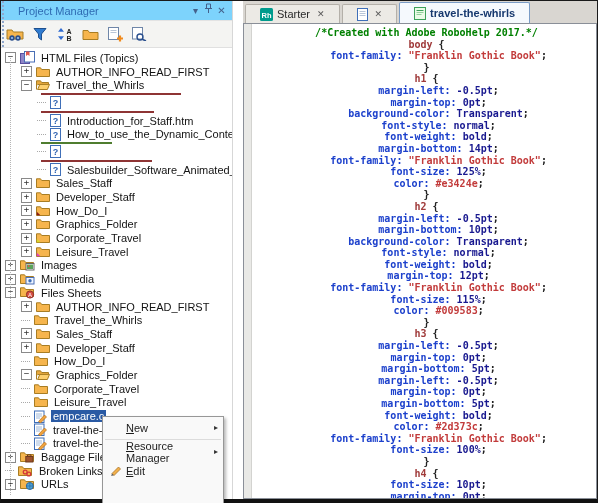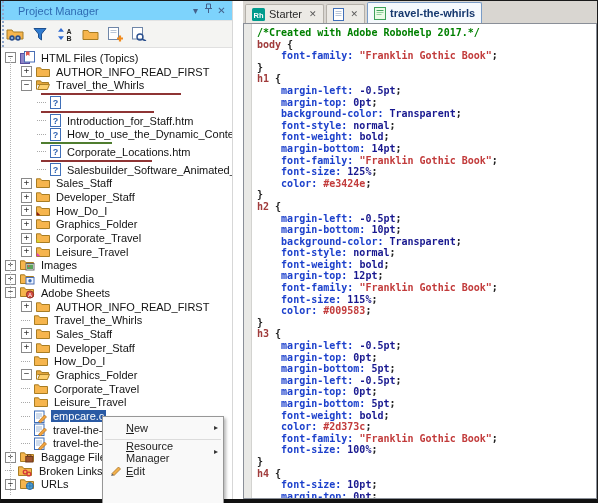--- a/index.html
+++ b/index.html
@@ -24,27 +24,27 @@
   .t-label.selected{background:#2a5aa4;color:#fff;}
   .mark{height:2px;margin:1px 0 1px 40px;}
   .guide{position:absolute;left:9px;top:10px;bottom:4px;border-left:1px dotted #b5b5b5;}
 
   
   .splitter{width:10px;flex:none;background:#fff;}
 
   
   .right-panel{flex:1;display:flex;flex-direction:column;background:#d9d6d1;min-width:0;}
   .tabbar{height:21px;flex:none;display:flex;align-items:flex-end;gap:2px;padding:1px 2px 0 2px;background:#d9d6d1;}
-  .tab{height:18px;display:flex;align-items:center;gap:4px;padding:0 6px;background:#eceae5;border:1px solid #b4b0a9;border-bottom:none;border-radius:2px 2px 0 0;font-size:11px;color:#2a2a2a;white-space:nowrap;}
+  .tab{height:18px;display:flex;align-items:center;gap:4px;padding:0 14px;background:#eceae5;border:1px solid #b4b0a9;border-bottom:none;border-radius:2px 2px 0 0;font-size:11px;color:#2a2a2a;white-space:nowrap;}
   .tab.active{background:#f5f9fd;border-color:#7a9cc6;color:#16386e;font-weight:bold;height:20px;}
   .tab-close{font-size:9px;color:#5a5a5a;margin-left:3px;font-weight:normal;}
   .editor{flex:1;display:flex;background:#fff;border:1px solid #8a8f98;border-top:1px solid #8a8f98;min-height:0;overflow:hidden;}
   .gutter{width:7px;flex:none;background:#e9e9e6;border-right:1px solid #d3d3d0;}
   .code{flex:1;font-family:"DejaVu Sans Mono",monospace;font-size:10px;font-weight:bold;line-height:11.6px;padding:3px 0 0 5px;white-space:pre;overflow:hidden;color:#222;}
-  .code-line{height:11.6px;}
+  .code-line{height:11.6px;text-align:center;}
   .tk-c{color:#008000;}
   .tk-s{color:#a03b3b;}
   .tk-b{color:#222;}
   .tk-p{color:#1d41cc;}
   .tk-v{color:#18188f;}
   .tk-str{color:#c23b3b;}
   .tk-sc{color:#222;}
 
   
   .context-menu{position:absolute;left:101px;top:415px;width:118px;background:#f9f9f9;border:1px solid #979797;box-shadow:2px 2px 3px rgba(0,0,0,.28);z-index:20;padding:1px;}
@@ -188,21 +188,20 @@
         <div class="mark" style="background: rgb(79, 125, 47); width: 71px;"></div>
         <div class="tree-row">
           <span class="indent" style="width: 36px;"></span>
           <span class="dash"></span>
           <span class="t-icon">
             <svg width="11" height="13" viewBox="0 0 11 13">
               <rect x="0.5" y="0.5" width="10" height="12" fill="#fff" stroke="#3f6fb8"></rect>
               <text x="5.5" y="9.5" font-size="9" fill="#2f62b0" text-anchor="middle" font-weight="bold" font-family="Liberation Sans,sans-serif">?</text>
             </svg>
           </span>
-          <span class="t-label">Corporate_Locations.htm</span>
         </div>
         <div class="mark" style="background: rgb(142, 52, 52); width: 111px;"></div>
         <div class="tree-row">
           <span class="indent" style="width: 36px;"></span>
           <span class="dash"></span>
           <span class="t-icon">
             <svg width="11" height="13" viewBox="0 0 11 13">
               <rect x="0.5" y="0.5" width="10" height="12" fill="#fff" stroke="#3f6fb8"></rect>
               <text x="5.5" y="9.5" font-size="9" fill="#2f62b0" text-anchor="middle" font-weight="bold" font-family="Liberation Sans,sans-serif">?</text>
             </svg>
@@ -300,21 +299,21 @@
         <div class="tree-row">
           <span class="indent" style="width: 4px;"></span>
           <span class="expander">−</span>
           <span class="t-icon">
             <svg width="15" height="13" viewBox="0 0 15 13">
               <path d="M0.5 10.5 V1.8 h4 l1.2 1.7 h7.8 v7 z" fill="#f6b54d" stroke="#a87d23"></path>
               <circle cx="10" cy="8.5" r="3.6" fill="#d94f43" stroke="#8e2f28"></circle>
               <text x="10" y="11" font-size="6" fill="#fff" text-anchor="middle" font-family="Liberation Sans,sans-serif">A</text>
             </svg>
           </span>
-          <span class="t-label">Adobe Sheets</span>
+          <span class="t-label">Files Sheets</span>
         </div>
         <div class="tree-row">
           <span class="indent" style="width: 20px;"></span>
           <span class="expander">+</span>
           <span class="t-icon">
             <svg width="14" height="12" viewBox="0 0 14 12">
               <path d="M0.5 10.5 V1.8 h4 l1.2 1.7 h7.8 v7 z" fill="#f6b54d" stroke="#a87d23"></path>
             </svg>
           </span>
           <span class="t-label">AUTHOR_INFO_READ_FIRST</span>

